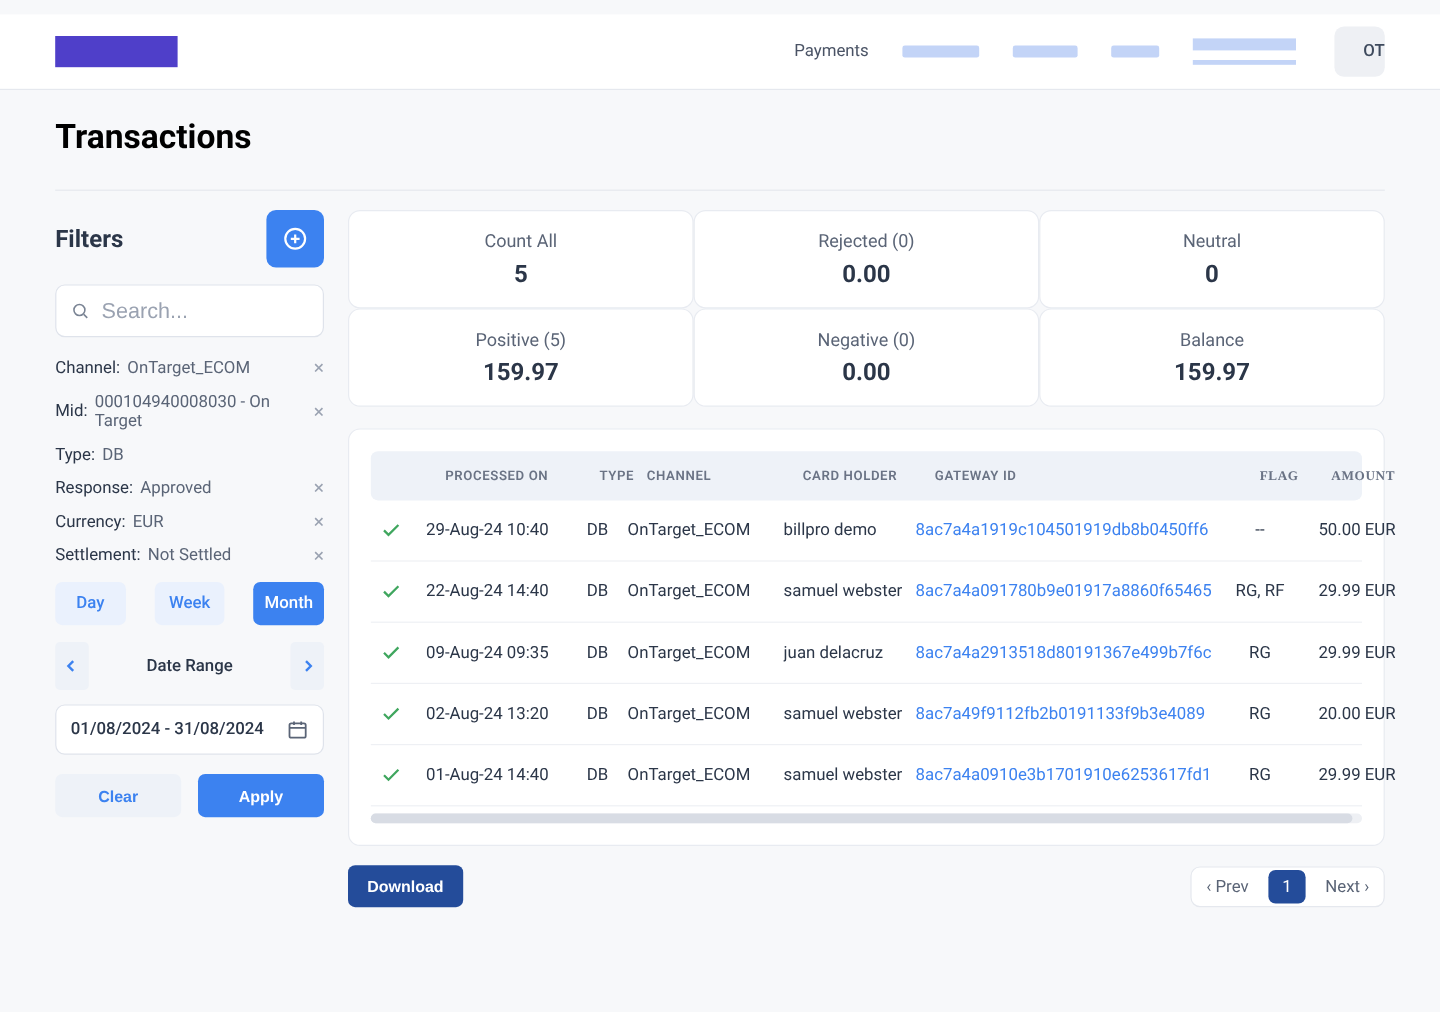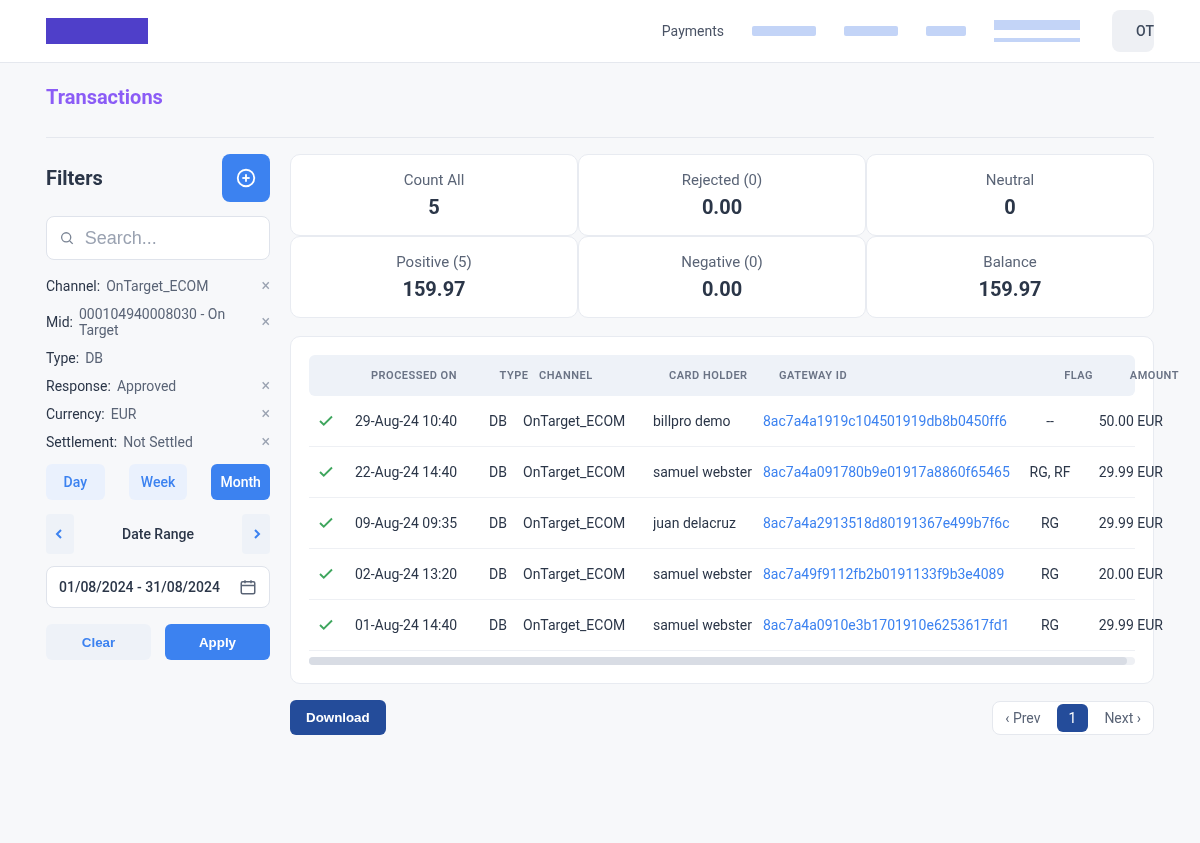--- a/index.html
+++ b/index.html
@@ -9,20 +9,21 @@
     color: #2b3648;
     font-size: 14px;
   }
   .topbar {
     height: 63px;
     background: #fff;
     border-bottom: 1px solid #e5e8ee;
     display: flex;
     align-items: center;
     padding: 0 46px;
+    margin-top: 12px;
   }
   .logo-block {
     width: 102px;
     height: 26px;
     background: #4f3fc9;
   }
   .nav {
     margin-left: auto;
     display: flex;
     align-items: center;
@@ -54,23 +55,23 @@
     color: #3e4a5d;
     margin-left: 4px;
     padding-left: 24px;
   }
   .page {
     max-width: 1200px;
     margin: 0 auto;
     padding: 22px 46px 30px;
   }
   h1.page-title {
-    font-size: 20px;
+    font-size: 28px;
     font-weight: 700;
-    color: #8b5cf6;
+    color: #000000;
     margin-bottom: 28px;
   }
   .divider {
     height: 1px;
     background: #e5e8ee;
     margin-bottom: 16px;
   }
   .layout {
     display: flex;
     gap: 20px;
@@ -243,21 +244,21 @@
     padding: 14px 24px;
     align-items: center;
   }
   .th {
     font-size: 11px;
     letter-spacing: 0.5px;
     color: #6a7385;
     font-weight: 600;
     text-transform: uppercase;
   }
-  .th.right { text-align: right; }
+  .th.right { text-align: center; font-family: Liberation Serif, serif; }
   .th.center { text-align: center; }
   .tbl-row {
     display: grid;
     grid-template-columns: 38px 118px 50px 130px 110px 260px 54px 86px;
     padding: 16px 8px;
     border-bottom: 1px solid #eef0f4;
     align-items: center;
     font-size: 14px;
   }
   .cell { color: #2b3648; white-space: nowrap; overflow: hidden; text-overflow: ellipsis; }

